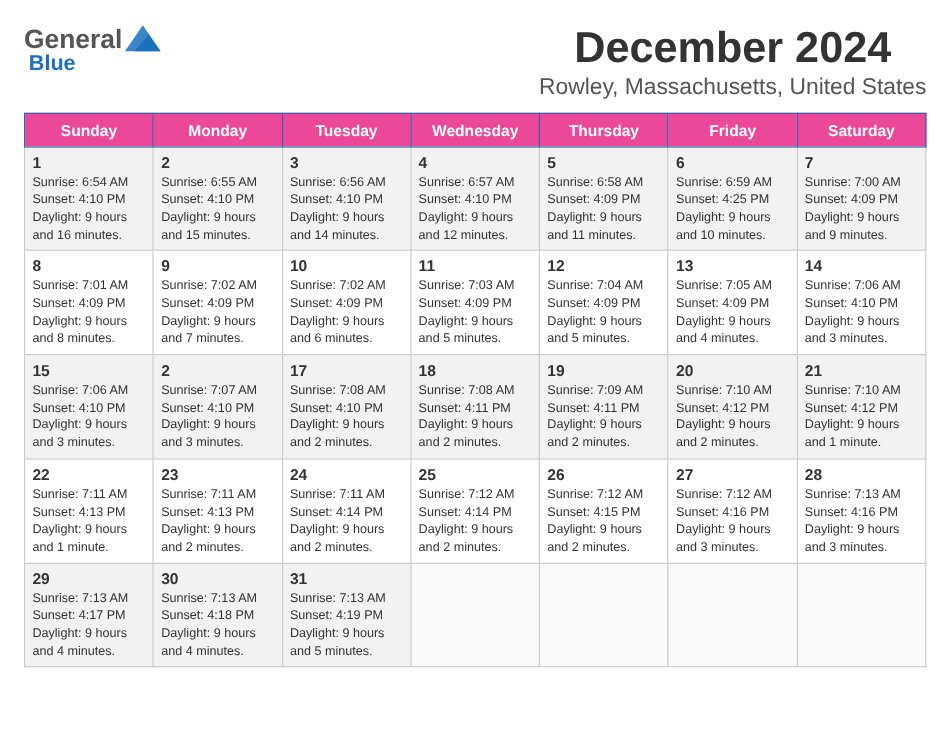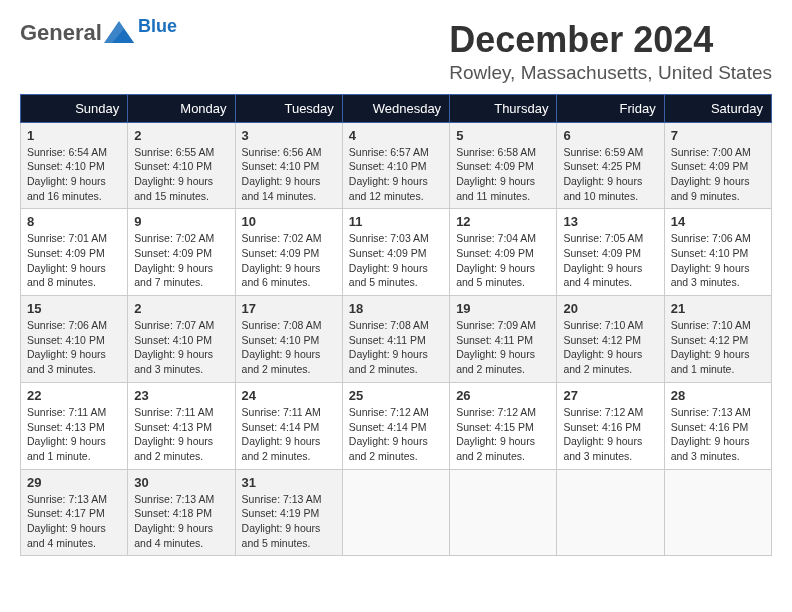--- a/index.html
+++ b/index.html
@@ -11,53 +11,53 @@
       padding: 20px;
     }
     .header {
       display: flex;
       align-items: flex-start;
       justify-content: space-between;
       margin-bottom: 10px;
     }
     .logo {
       display: flex;
-      flex-direction: row;
+      flex-direction: column;
       align-items: flex-start;
     }
     .logo-wrapper {
       display: flex;
       align-items: center;
     }
     .title-block {
-      text-align: left;
+      text-align: center;
     }
     .month-title {
       font-size: 36px;
       font-weight: bold;
       color: #333;
       line-height: 1.1;
     }
     .location {
       font-size: 19px;
       color: #555;
       margin-top: 2px;
     }
     .calendar {
       width: 100%;
       border-collapse: collapse;
       border: 1px solid #ccc;
     }
     .calendar th {
-      background-color: #0f172a;
+      background-color: #ec4899;
       color: #fff;
       font-size: 13px;
-      font-weight: normal;
+      font-weight: bold;
       padding: 6px 8px;
-      text-align: right;
+      text-align: center;
       border: 1px solid #3a60a8;
     }
     .calendar td {
       border: 1px solid #ccc;
       vertical-align: top;
       padding: 5px 6px;
       font-size: 11px;
       color: #333;
       width: calc(100% / 7);
       min-height: 80px;

